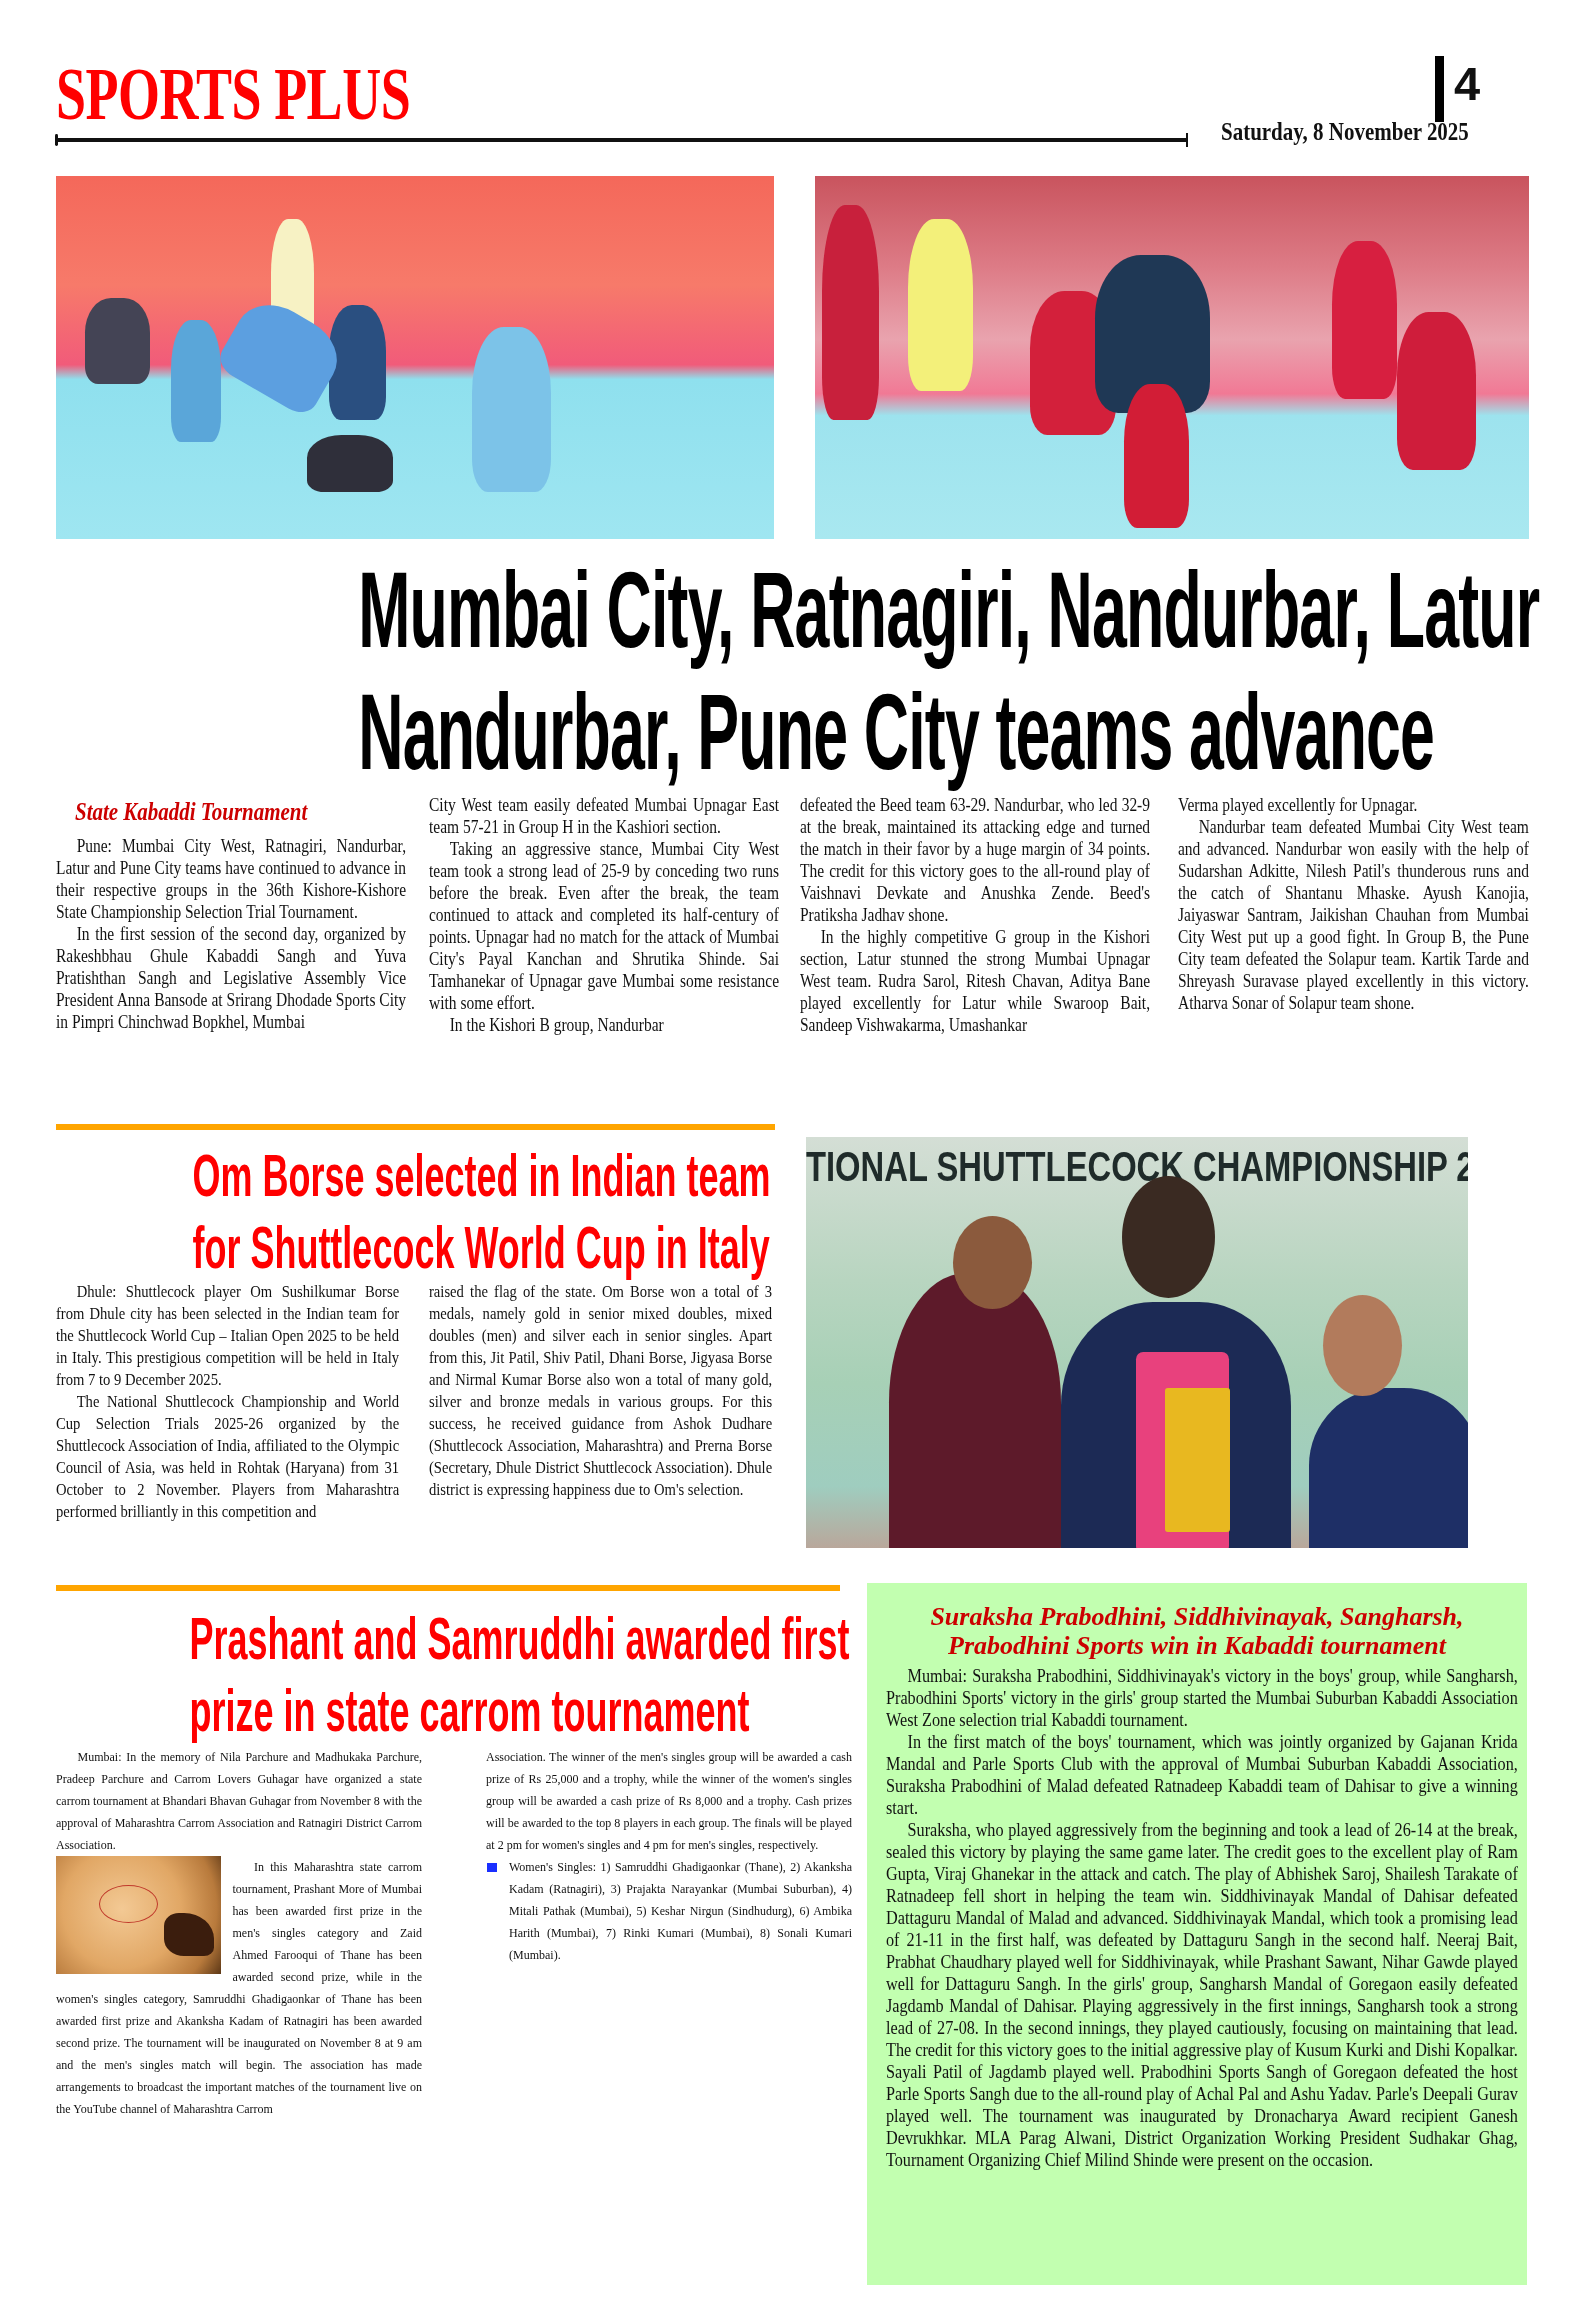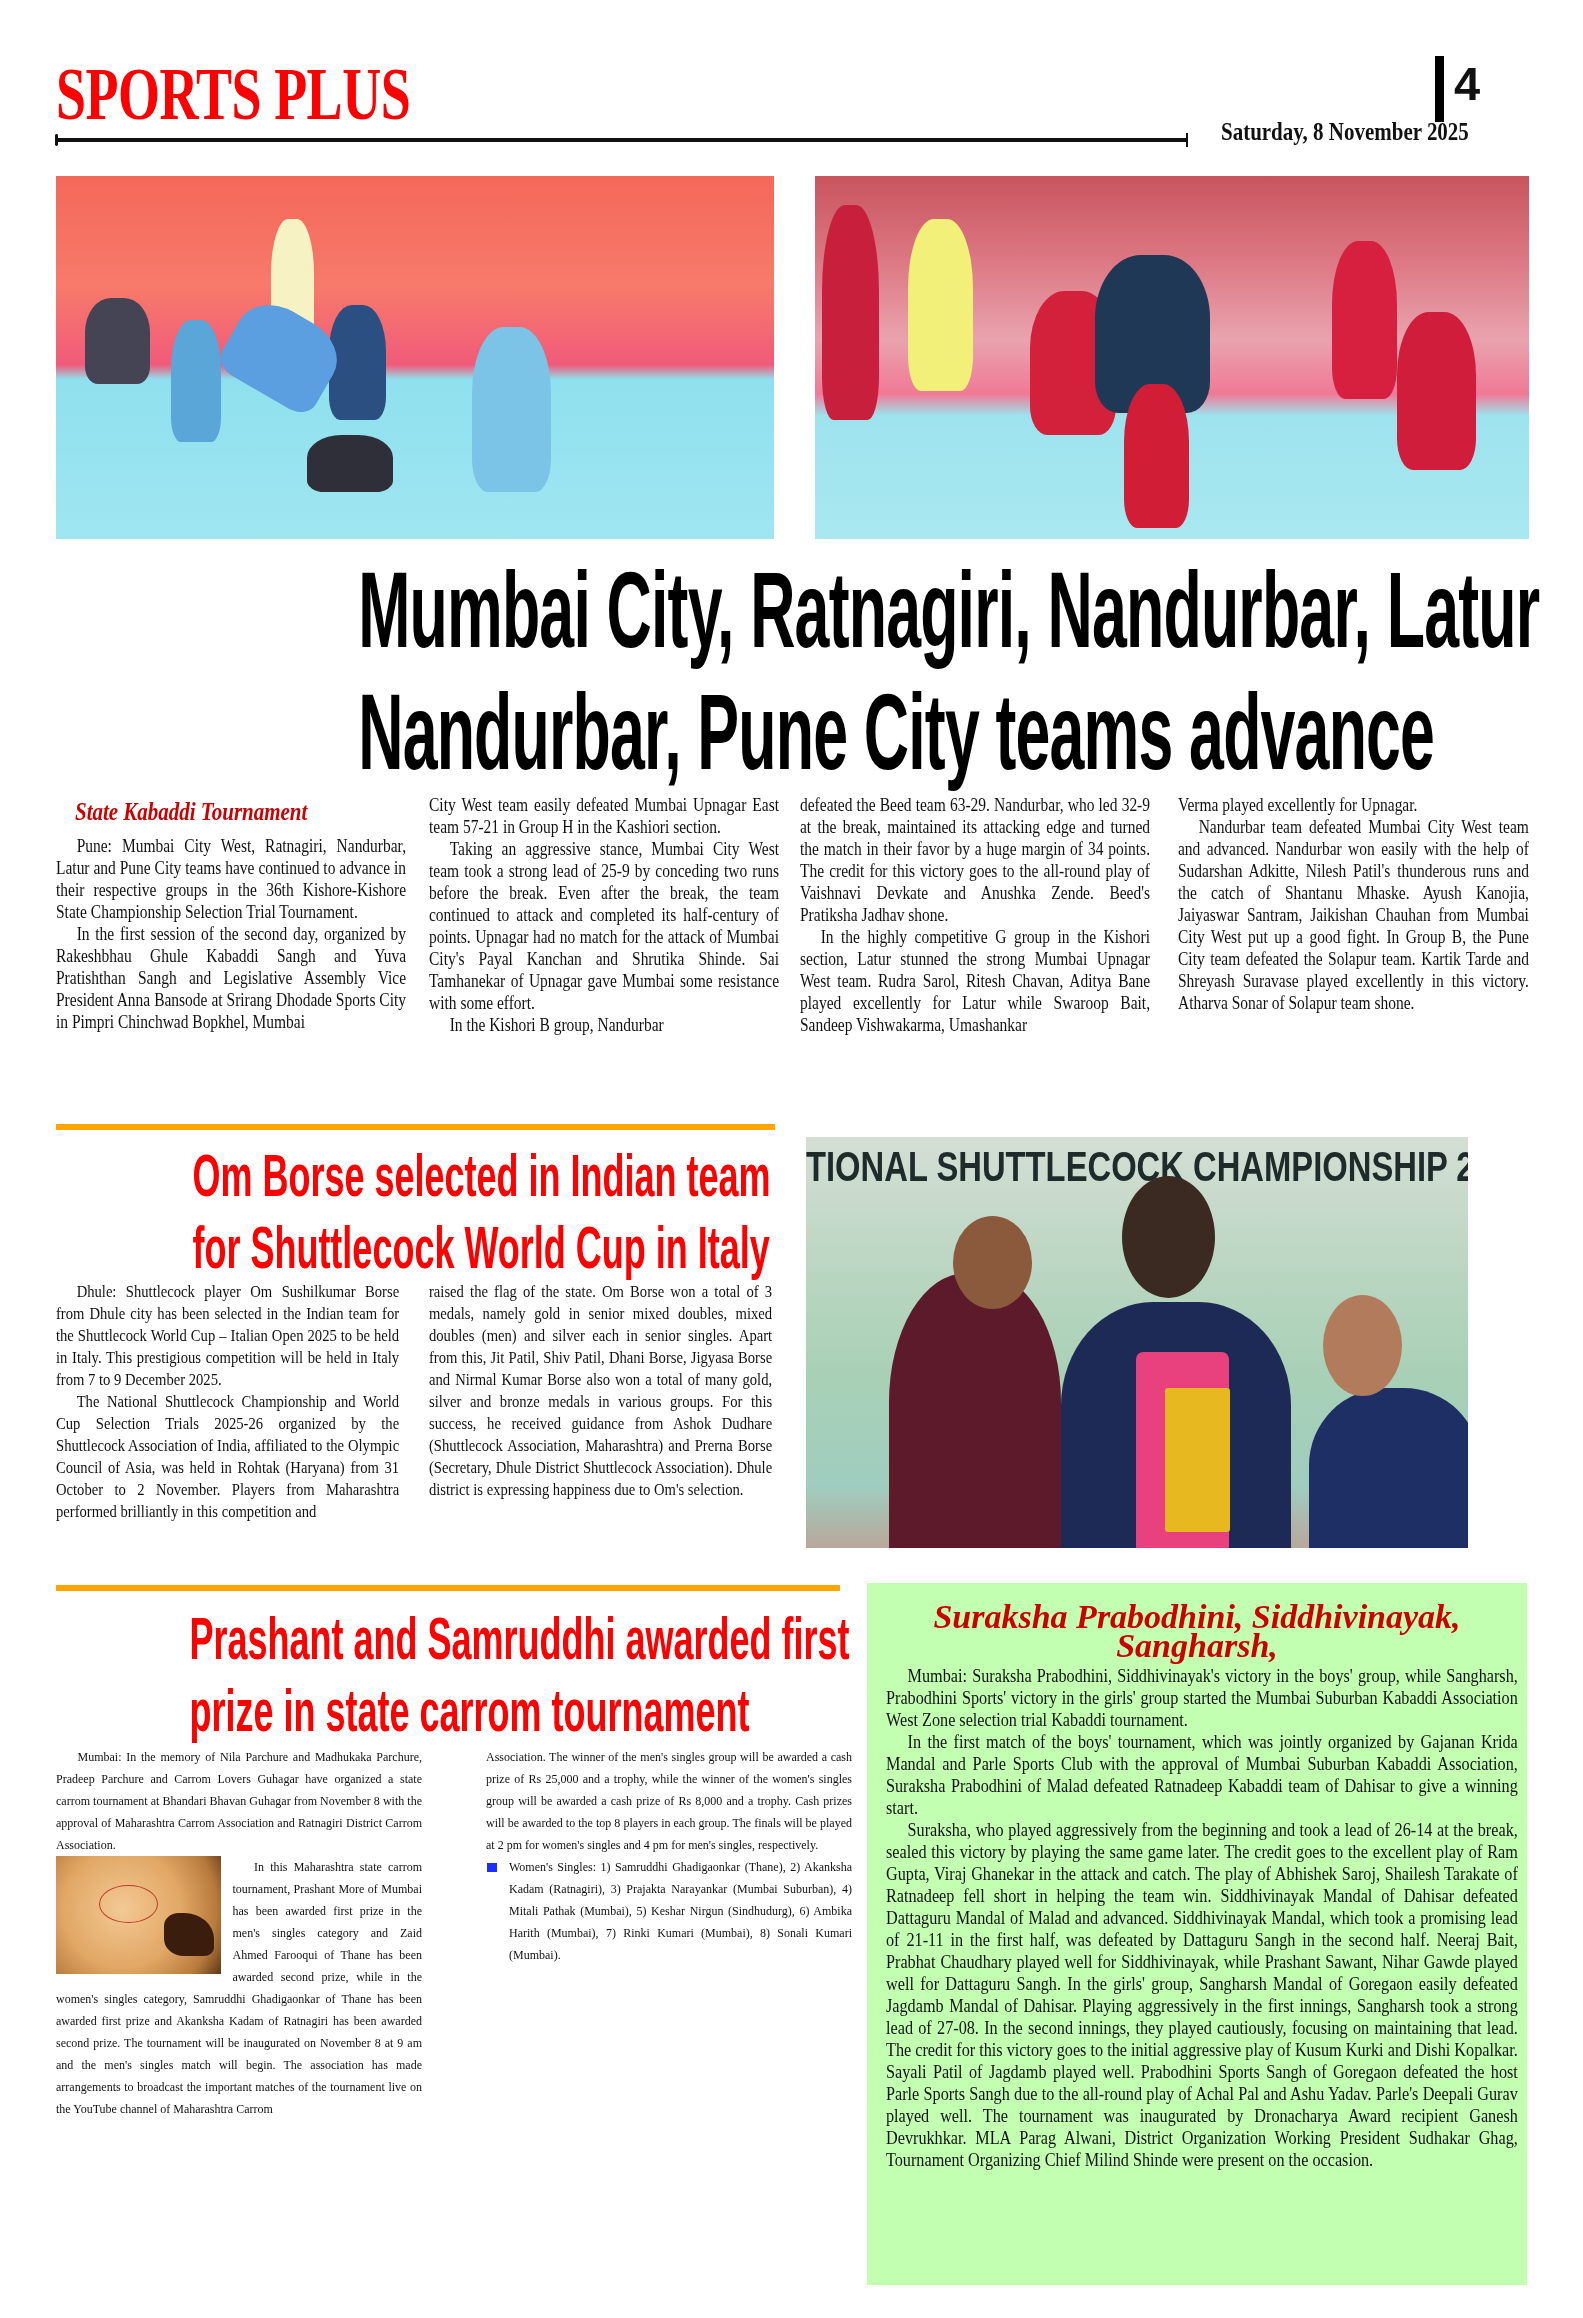--- a/index.html
+++ b/index.html
@@ -25,21 +25,21 @@
   
   .col{font-family:"Liberation Serif",serif;font-size:18px;line-height:22px;text-align:justify;transform:scaleX(0.86);transform-origin:left top;}
   .col p{margin:0;text-indent:24px;}
   .kicker{left:75px;top:798px;font-style:italic;font-weight:bold;color:#cc0000;font-size:24.4px;font-family:"Liberation Serif",serif;transform:scaleX(0.86);transform-origin:left top;white-space:nowrap;}
   .orange{height:5.7px;background:#ffa500;}
   .redhead{font-family:"Liberation Sans",sans-serif;font-weight:bold;color:#ff0000;font-size:60px;line-height:72px;text-align:left;}
   .redhead div{transform:scaleX(0.6);transform-origin:center top;white-space:nowrap;}
   .ph3{left:806px;top:1137px;width:662px;height:411px;background:
     linear-gradient(180deg,#d4ded5 0%,#b8d5c0 35%,#a7d0b6 60%,#9fcdbf 85%,#b9a79b 100%);}
   .green{left:867px;top:1583px;width:660px;height:702px;background:#c2ffb0;}
-  .greenhead{font-family:"Liberation Serif",serif;font-style:italic;font-weight:bold;color:#cc0000;font-size:34px;line-height:29px;text-align:center;}
+  .greenhead{font-family:"Liberation Serif",serif;font-style:italic;font-weight:bold;color:#cc0000;font-size:26px;line-height:29px;text-align:center;}
   .gcol{font-family:"Liberation Serif",serif;font-size:18px;line-height:22px;text-align:justify;transform:scaleX(0.9);transform-origin:left top;}
   .gcol p{margin:0;text-indent:24px;}
   .carrom-col{font-family:"Liberation Serif",serif;font-size:12px;line-height:22px;text-align:justify;}
   .carrom-col p{margin:0;text-indent:21.5px;}
   .carrom-img{float:left;width:165px;height:118px;margin:0 11.5px 4.3px 0;background:
     radial-gradient(circle at 40% 45%, #f3c994 0%, #e1a765 50%, #b87a3c 80%, #5c3716 100%);position:relative;}
   .bullet-list{list-style:none;margin:0;padding:0;}
   .bullet-list li{position:relative;padding-left:23px;}
   .bullet-list li:before{content:"";position:absolute;left:1.4px;top:6.5px;width:9.3px;height:9.3px;background:#1a2fff;}
   .caption-banner{position:absolute;left:0;top:5.7px;width:100%;font-family:"Liberation Sans",sans-serif;font-weight:bold;font-size:42px;color:#1f2b2a;white-space:nowrap;transform:scaleX(0.78);transform-origin:left top;}
@@ -138,20 +138,21 @@
 <div class="abs carrom-col" style="left:486px;top:1746px;width:366px;">
   <p style="text-indent:0">Association. The winner of the men's singles group will be awarded a cash prize of Rs 25,000 and a trophy, while the winner of the women's singles group will be awarded a cash prize of Rs 8,000 and a trophy. Cash prizes will be awarded to the top 8 players in each group. The finals will be played at 2 pm for women's singles and 4 pm for men's singles, respectively.</p>
   <ul class="bullet-list">
     <li>Women's Singles: 1) Samruddhi Ghadigaonkar (Thane), 2) Akanksha Kadam (Ratnagiri), 3) Prajakta Narayankar (Mumbai Suburban), 4) Mitali Pathak (Mumbai), 5) Keshar Nirgun (Sindhudurg), 6) Ambika Harith (Mumbai), 7) Rinki Kumari (Mumbai), 8) Sonali Kumari (Mumbai).</li>
   </ul>
 </div>
 
 <div class="abs green">
   <div class="greenhead" style="padding-top:18.7px;">
     <div>Suraksha Prabodhini, Siddhivinayak, Sangharsh,</div>
+    <div>Prabodhini Sports win in Kabaddi tournament</div>
   </div>
   <div class="gcol" style="position:absolute;left:18.7px;top:82px;width:702px;">
     <p>Mumbai: Suraksha Prabodhini, Siddhivinayak's victory in the boys' group, while Sangharsh, Prabodhini Sports' victory in the girls' group started the Mumbai Suburban Kabaddi Association West Zone selection trial Kabaddi tournament.</p>
     <p>In the first match of the boys' tournament, which was jointly organized by Gajanan Krida Mandal and Parle Sports Club with the approval of Mumbai Suburban Kabaddi Association, Suraksha Prabodhini of Malad defeated Ratnadeep Kabaddi team of Dahisar to give a winning start.</p>
     <p>Suraksha, who played aggressively from the beginning and took a lead of 26-14 at the break, sealed this victory by playing the same game later. The credit goes to the excellent play of Ram Gupta, Viraj Ghanekar in the attack and catch. The play of Abhishek Saroj, Shailesh Tarakate of Ratnadeep fell short in helping the team win. Siddhivinayak Mandal of Dahisar defeated Dattaguru Mandal of Malad and advanced. Siddhivinayak Mandal, which took a promising lead of 21-11 in the first half, was defeated by Dattaguru Sangh in the second half. Neeraj Bait, Prabhat Chaudhary played well for Siddhivinayak, while Prashant Sawant, Nihar Gawde played well for Dattaguru Sangh. In the girls' group, Sangharsh Mandal of Goregaon easily defeated Jagdamb Mandal of Dahisar. Playing aggressively in the first innings, Sangharsh took a strong lead of 27-08. In the second innings, they played cautiously, focusing on maintaining that lead. The credit for this victory goes to the initial aggressive play of Kusum Kurki and Dishi Kopalkar. Sayali Patil of Jagdamb played well. Prabodhini Sports Sangh of Goregaon defeated the host Parle Sports Sangh due to the all-round play of Achal Pal and Ashu Yadav. Parle's Deepali Gurav played well. The tournament was inaugurated by Dronacharya Award recipient Ganesh Devrukhkar. MLA Parag Alwani, District Organization Working President Sudhakar Ghag, Tournament Organizing Chief Milind Shinde were present on the occasion.</p>
   </div>
 </div>
 
 
 </body></html>

